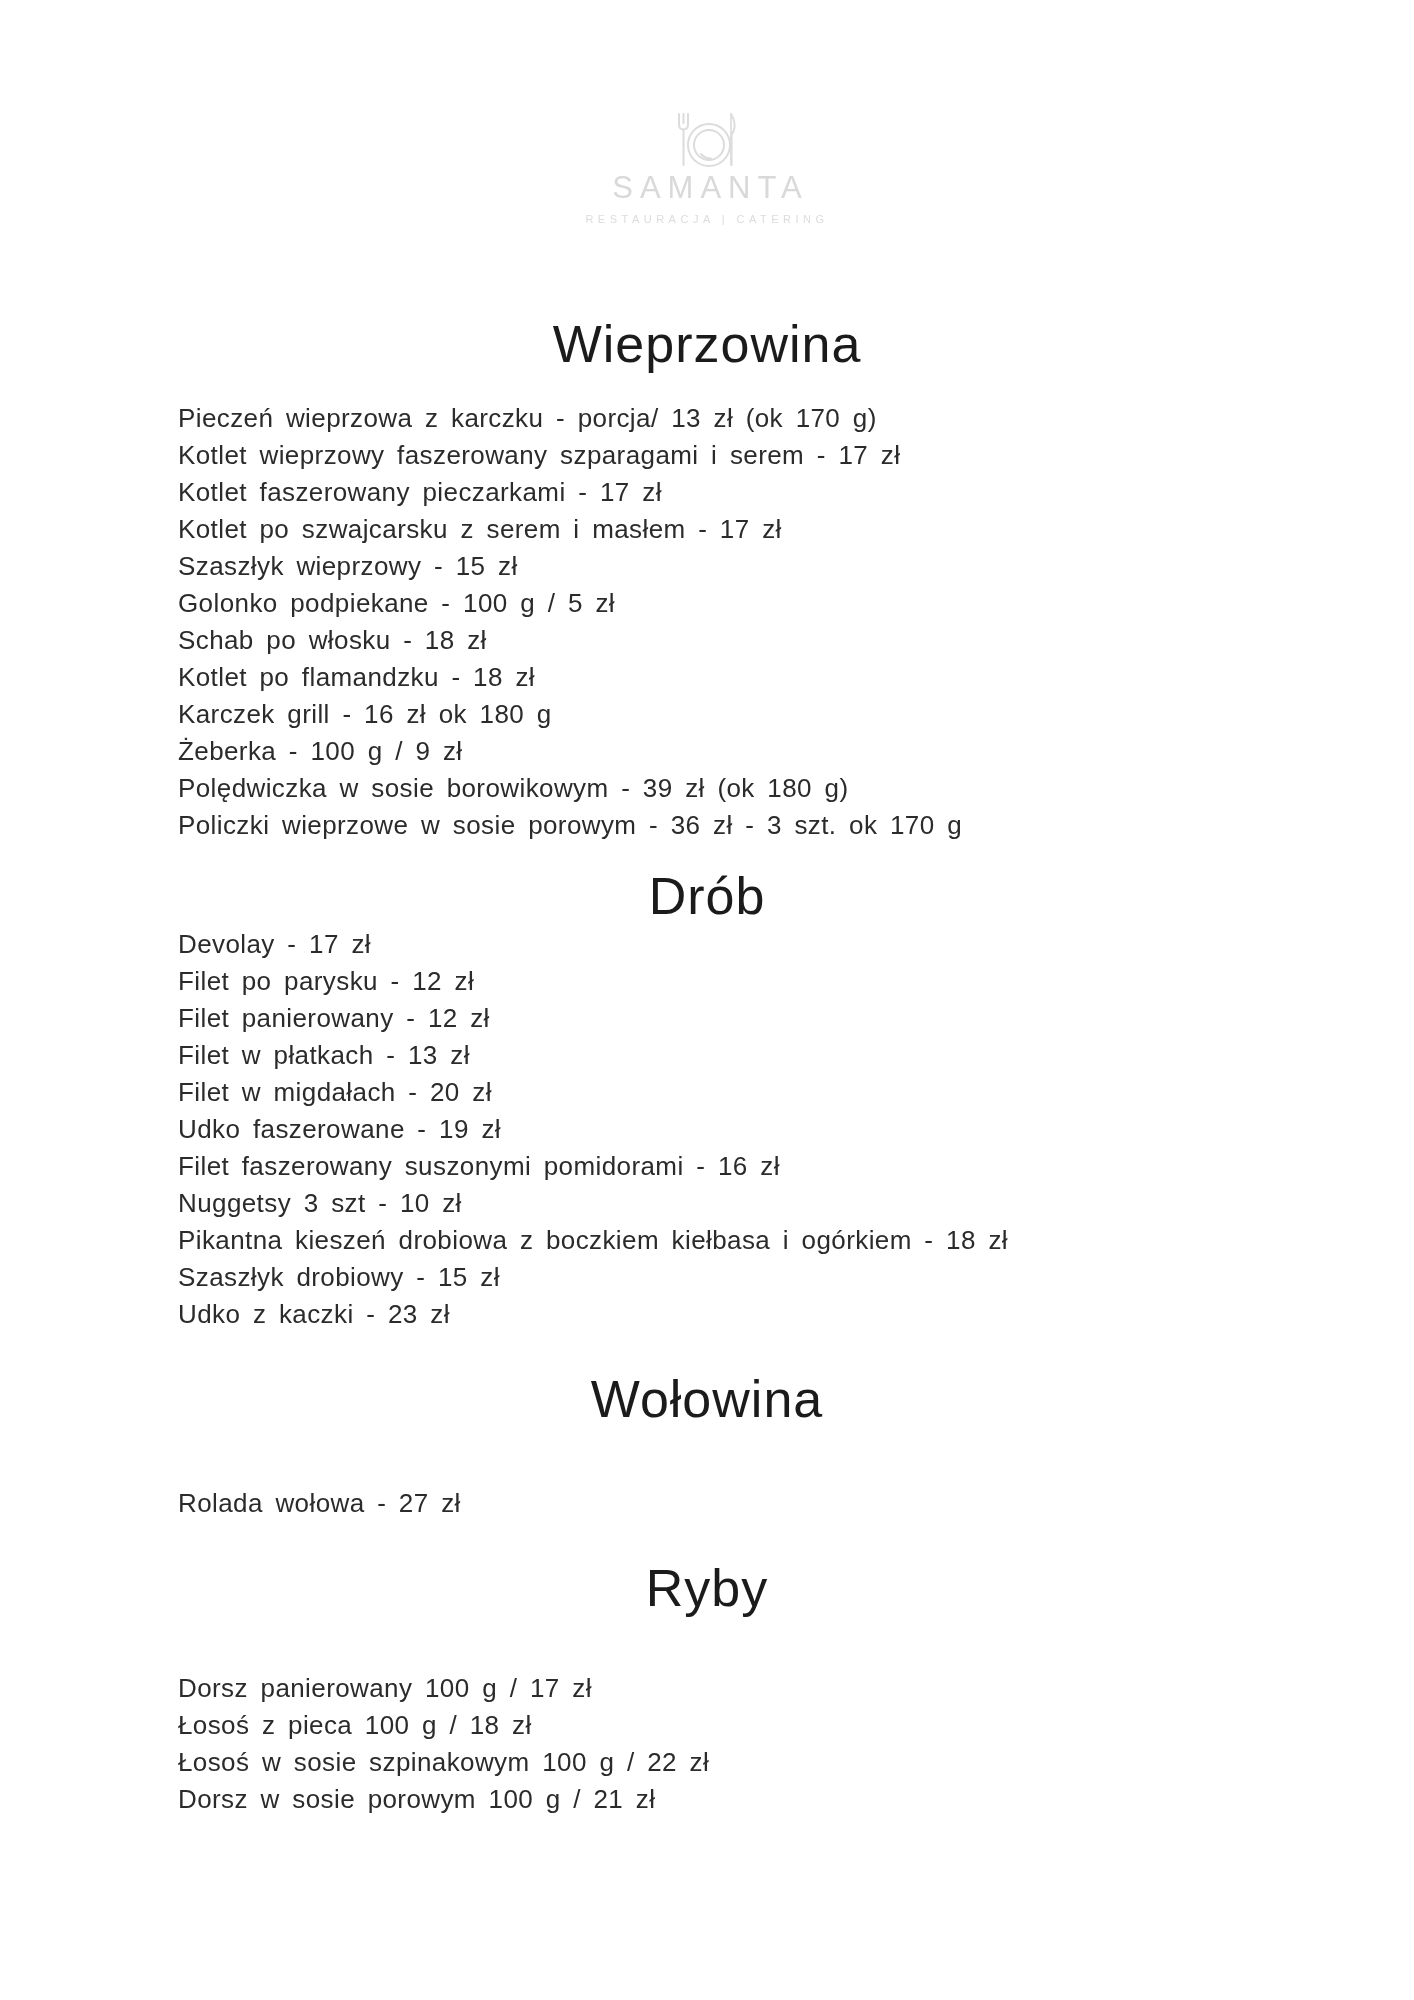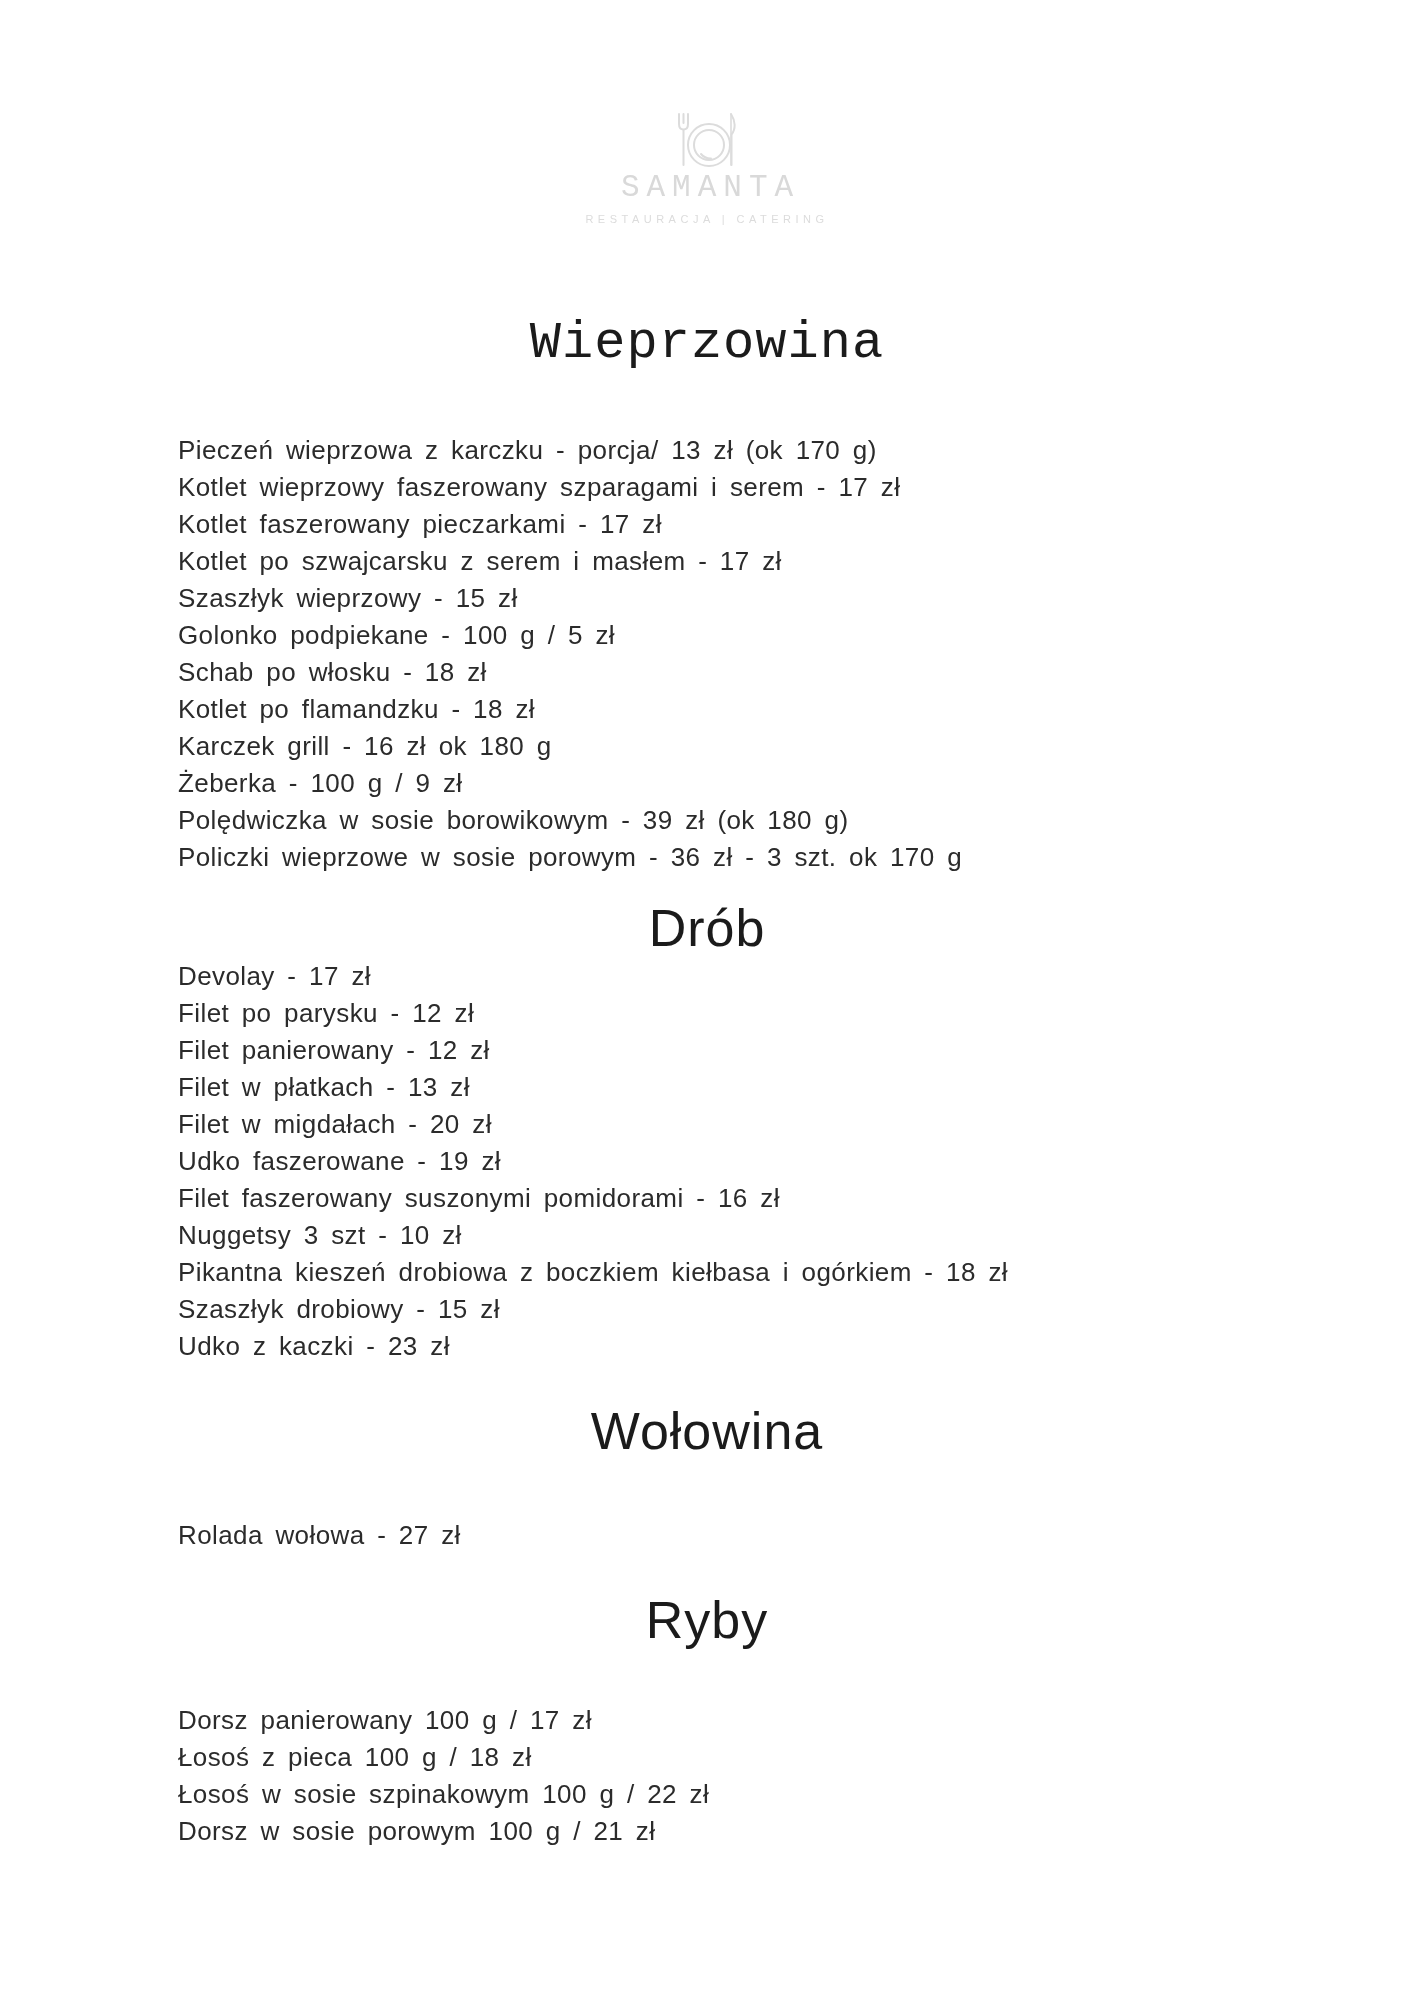--- a/index.html
+++ b/index.html
@@ -22,21 +22,21 @@
   .logo {
     padding-top: 112px;
     text-align: center;
   }
   .logo-icon {
     display: block;
     margin: 0 auto;
   }
   .logo-name {
     margin-top: 2px;
-    font-family: Liberation Mono, monospace;
+    font-family: Liberation Sans, sans-serif;
     font-size: 31px;
     line-height: 36px;
     letter-spacing: 7px;
     padding-left: 7px; 
     color: #d9d9d9;
     font-weight: 400;
   }
   .logo-sub {
     margin-top: 6px;
     font-size: 11px;
@@ -51,21 +51,21 @@
   .section-title {
     margin: 0;
     text-align: center;
     font-family: "Liberation Sans", sans-serif;
     font-size: 52px;
     line-height: 60px;
     font-weight: 300;
     letter-spacing: 1px;
     color: #1b1b1b;
   }
-  .t-wieprzowina { margin: 88px 0 58px; font-family: Liberation Mono, monospace; }
+  .t-wieprzowina { margin: 88px 0 26px; }
   .t-drob       { margin: 22px 8px 0px;  }
   .t-wolowina   { margin: 36px 0 56px; }
   .t-ryby       { margin: 36px 0 52px; }
 
   
   .menu-list {
     list-style: none;
     margin: 0;
     padding: 0 0 0 178px;
   }

